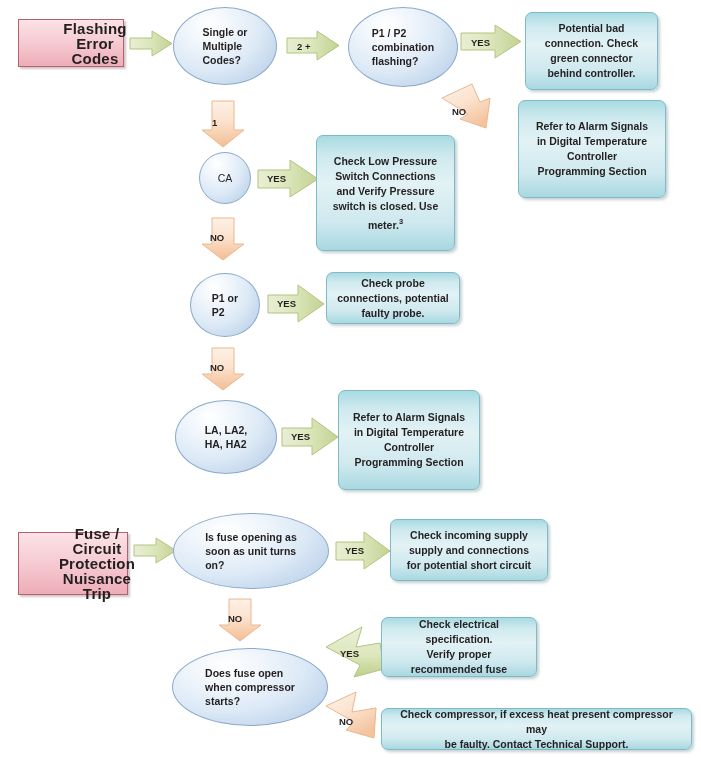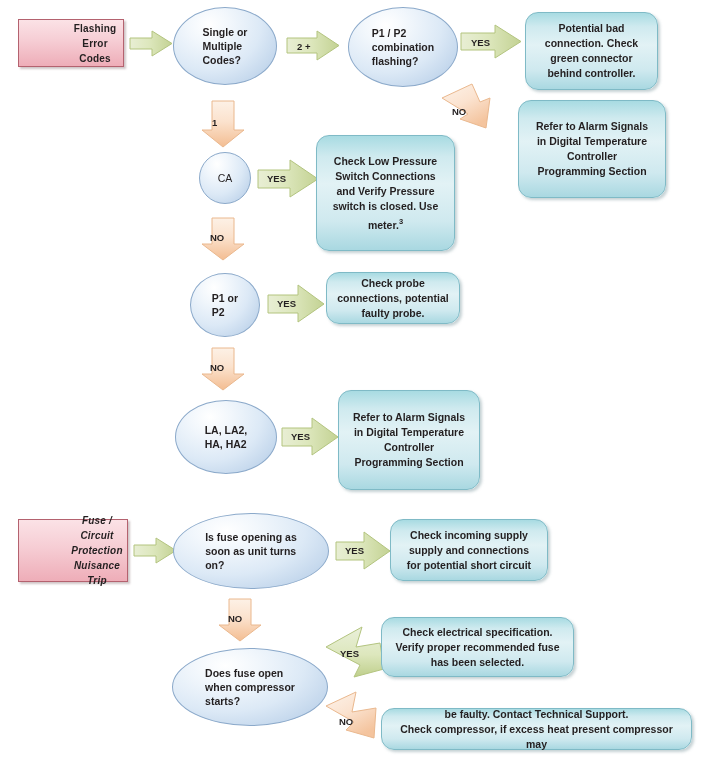--- a/index.html
+++ b/index.html
@@ -23,31 +23,31 @@
   .startbox {
     background: linear-gradient(to bottom, #fbe2e6 0%, #f6cdd4 45%, #eeadb8 100%);
     border: 1px solid #b4626f;
     box-shadow: 2px 2px 2px rgba(120,90,95,0.35);
     display: flex;
     align-items: center;
     justify-content: center;
     text-align: center;
     color: #231f20;
     font-weight: bold;
-    font-size: 10px;
+    font-size: 15px;
     line-height: 15px;
     letter-spacing: .2px;
     padding-left: 48px;
   }
 
   
   .resultbox {
     background: linear-gradient(to bottom, #a8dbe2 0%, #cfeaef 18%, #e2f2f5 42%, #cfe9ef 75%, #a9d8e1 100%);
     border: 1px solid #7fbac6;
-    border-radius: 13px;
+    border-radius: 7px;
     box-shadow: 2px 2px 3px rgba(110,140,148,0.40);
     display: flex;
     align-items: center;
     justify-content: center;
     text-align: center;
     color: #231f20;
     font-weight: bold;
     font-size: 10.5px;
     line-height: 15px;
   }
@@ -242,21 +242,21 @@
 
   <div class="node resultbox" style="left:338px; top:390px; width:142px; height:100px;">
     <div class="inner">
       <div>Refer to Alarm Signals</div>
       <div>in Digital Temperature</div>
       <div>Controller</div>
       <div>Programming Section</div>
     </div>
   </div>
 
-  <div class="node startbox" style="left:18px; top:519px; width:110px; height:63px;font-style:italic;">
+  <div class="node startbox" style="left:18px; top:532px; width:110px; height:63px;">
     <div>
       <div>Fuse / Circuit</div>
       <div>Protection</div>
       <div>Nuisance Trip</div>
     </div>
   </div>
 
   <svg class="arrow" style="left:134px; top:538px;" width="44" height="26">
     <polygon points="0,7 22,7 22,0 42,12.5 22,25 22,18 0,18" fill="url(#gradGreenH)" stroke="#b3c47f" stroke-width="1"></polygon>
   </svg>
@@ -298,28 +298,27 @@
   <svg class="arrow" style="left:320px; top:625px;" width="68" height="56">
     <polygon points="6,22 42,2 36,22 60,18 64,44 34,52 40,40 6,22" fill="url(#gradGreenV)" stroke="#b3c47f" stroke-width="1"></polygon>
   </svg>
   <div class="alabel" style="left:340px; top:648px;">YES</div>
 
   <svg class="arrow" style="left:318px; top:692px;" width="70" height="58">
     <polygon points="8,14 38,0 34,20 58,16 56,46 28,38 36,30 8,14" fill="url(#gradOrangeD)" stroke="#eab88e" stroke-width="1"></polygon>
   </svg>
   <div class="alabel" style="left:339px; top:716px;">NO</div>
 
-  <div class="node resultbox" style="left:381px; top:617px; width:193px; height:60px;">
+  <div class="node resultbox" style="left:381px; top:617px; width:156px; height:60px;">
     <div class="inner">
       <div>Check electrical specification.</div>
       <div>Verify proper recommended fuse</div>
-      <div>has been selected.</div>
     </div>
   </div>
 
   <div class="node resultbox" style="left:381px; top:708px; width:311px; height:42px;">
     <div class="inner">
+      <div>Check compressor, if excess heat present compressor may</div>
       <div>be faulty.  Contact Technical Support.</div>
-      <div>Check compressor, if excess heat present compressor may</div>
     </div>
   </div>
 
 </div>
 
 </body></html>

